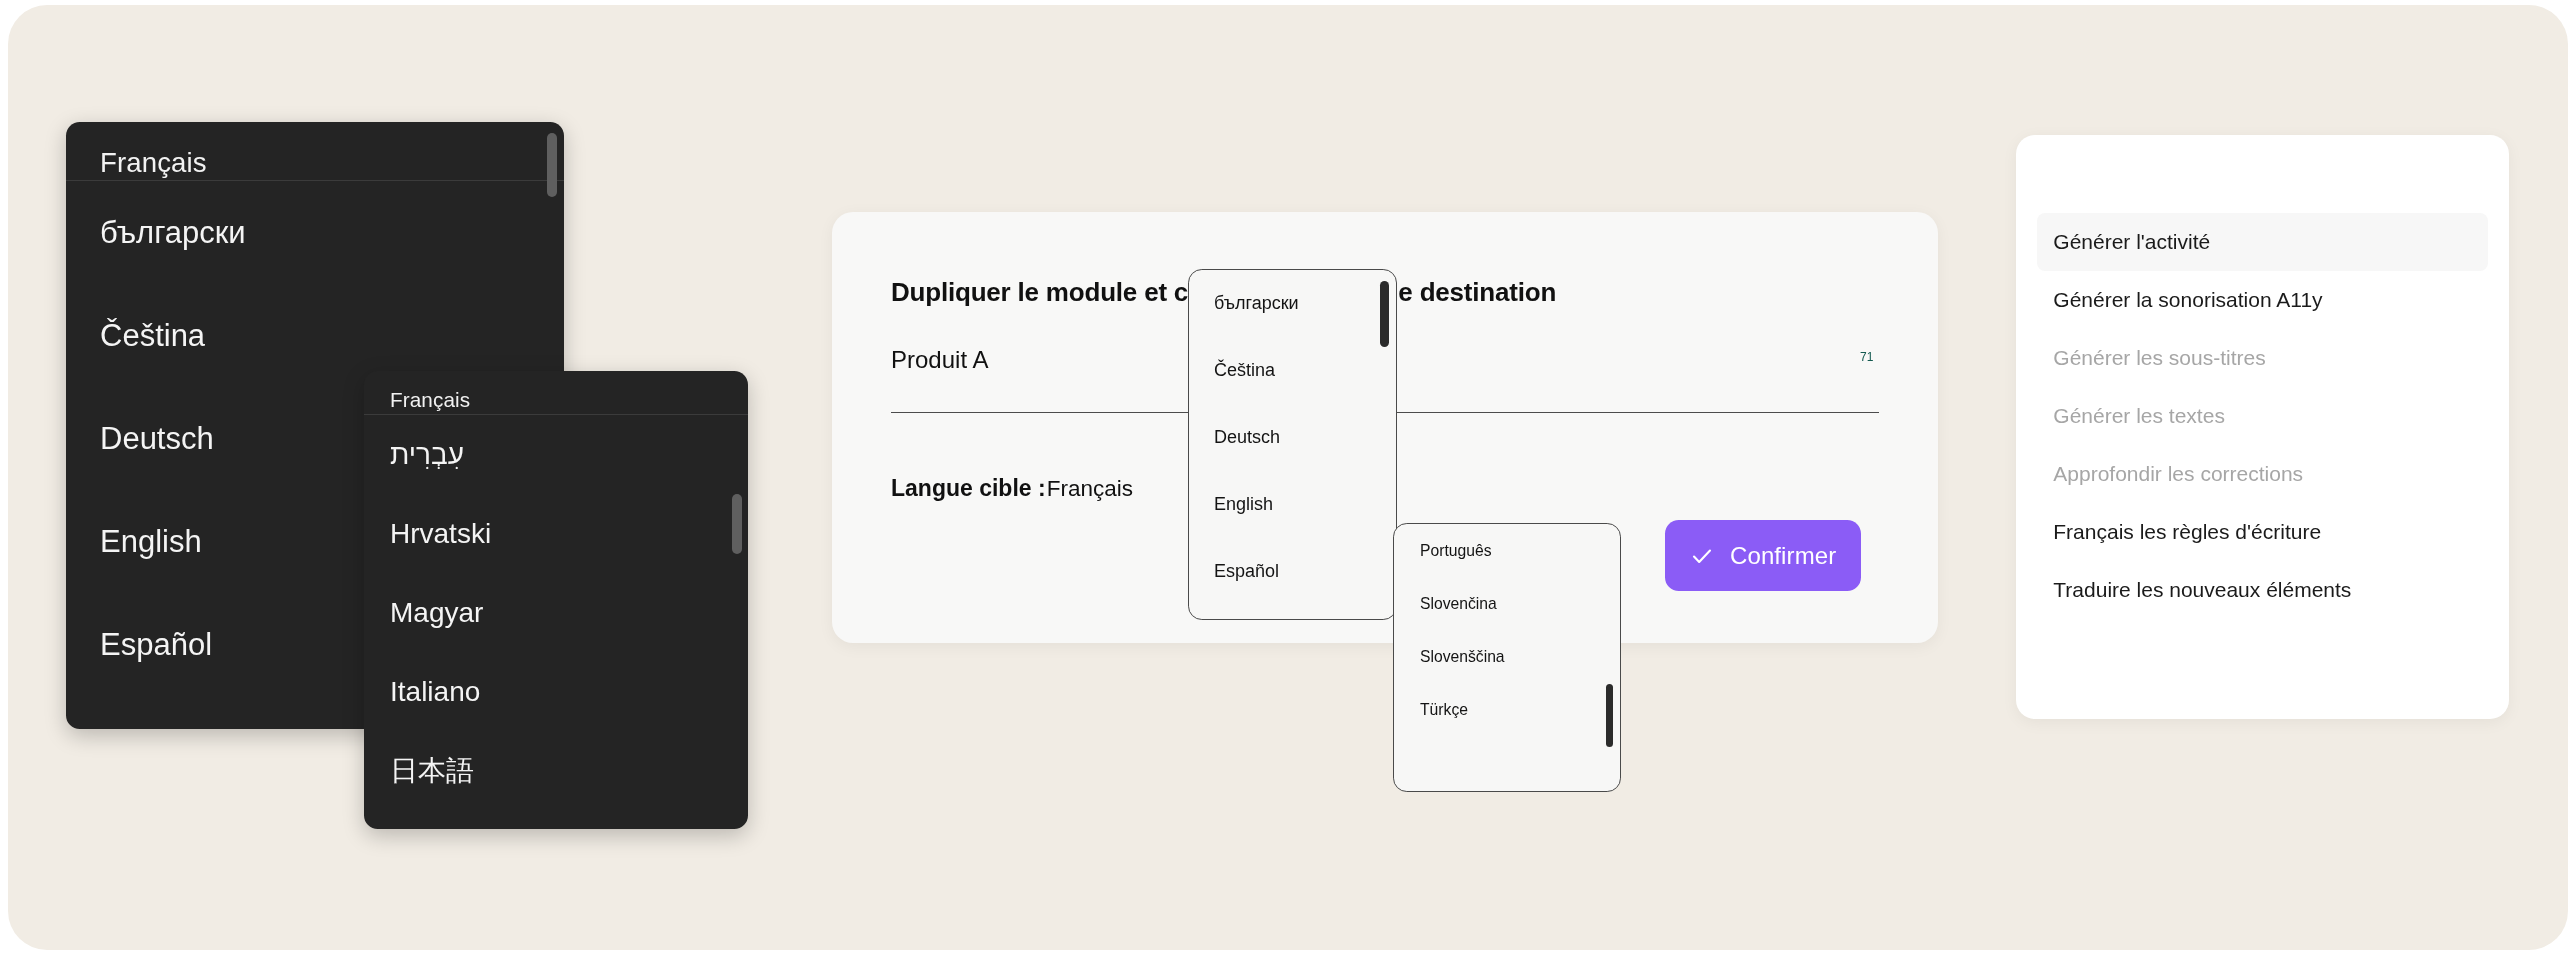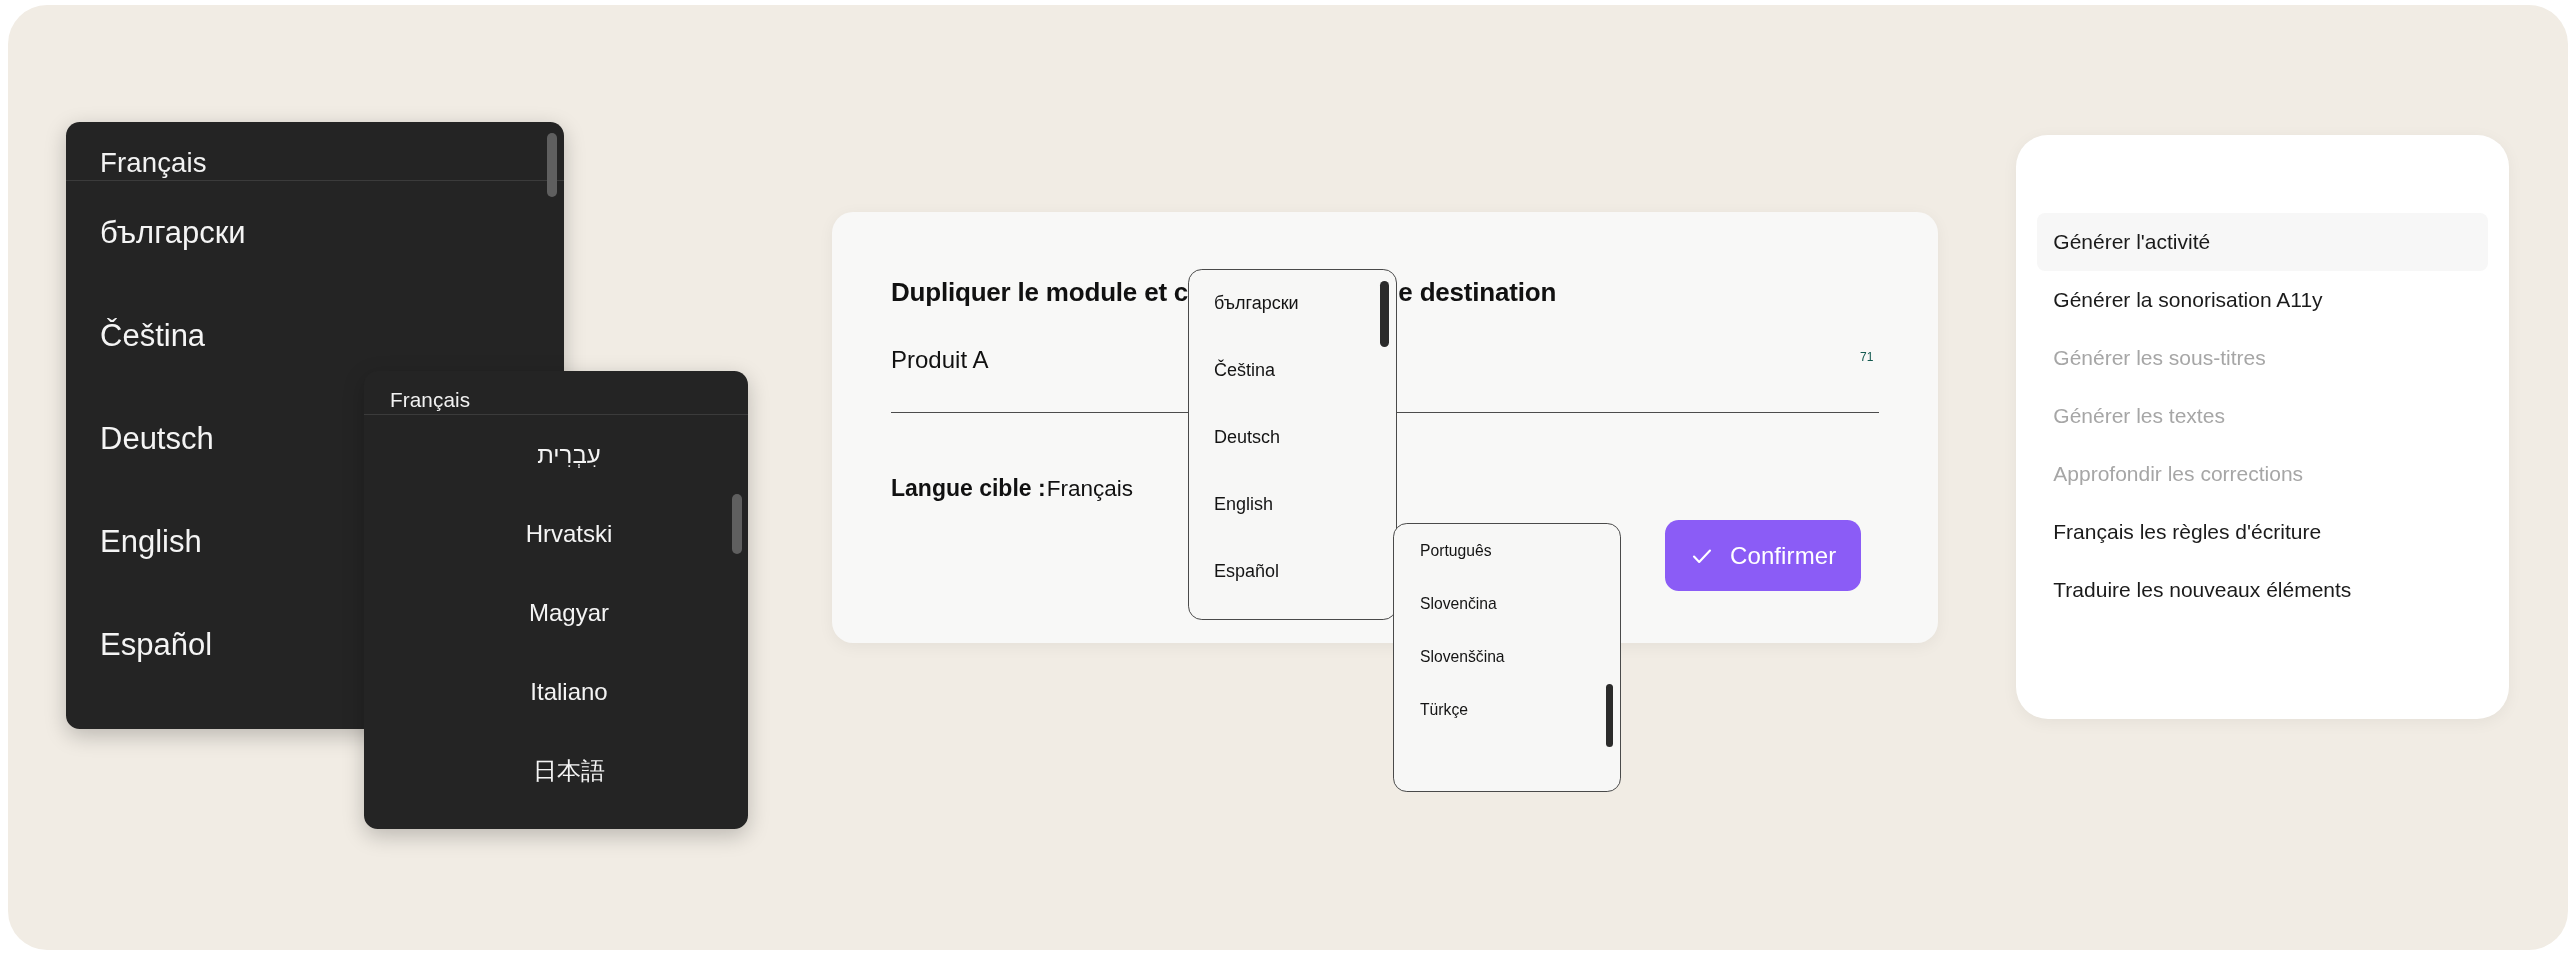--- a/index.html
+++ b/index.html
@@ -97,25 +97,24 @@
     top: 371px;
     width: 384px;
     height: 458px;
   }
   #dd-dark-2 .dark-dd-header {
     font-size: 20.7px;
     padding: 17px 0 0 26px;
     height: 43px;
   }
   #dd-dark-2 .dark-dd-item {
-    font-size: 24px;
+    font-size: 28px;
     padding-left: 26px;
     height: 79px;
     line-height: 79px;
-    text-align: center;
   }
   #dd-dark-2 .dd-thumb-dark {
     right: 6.3px;
     top: 123px;
     width: 9.4px;
     height: 60px;
   }
 
   
   #center-card {
@@ -270,21 +269,21 @@
   }
 
   
   #right-panel {
     position: absolute;
     left: 2016px;
     top: 135px;
     width: 493px;
     height: 584px;
     background: #ffffff;
-    border-radius: 32px;
+    border-radius: 19px;
     box-shadow: 0 3.8px 16.3px rgba(0,0,0,.05);
     padding: 78px 0 0 0;
     box-sizing: border-box;
   }
   .action-item {
     position: relative;
     margin: 0 21px;
     padding: 0 16.3px;
     height: 58px;
     line-height: 58px;

